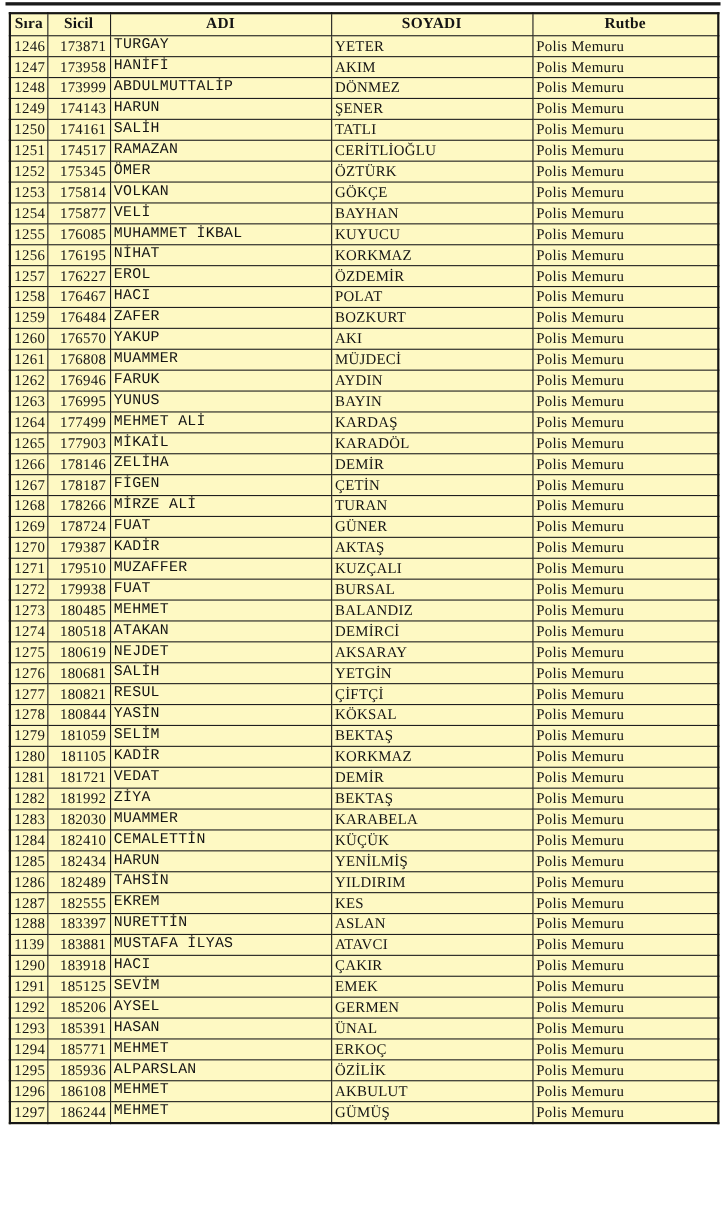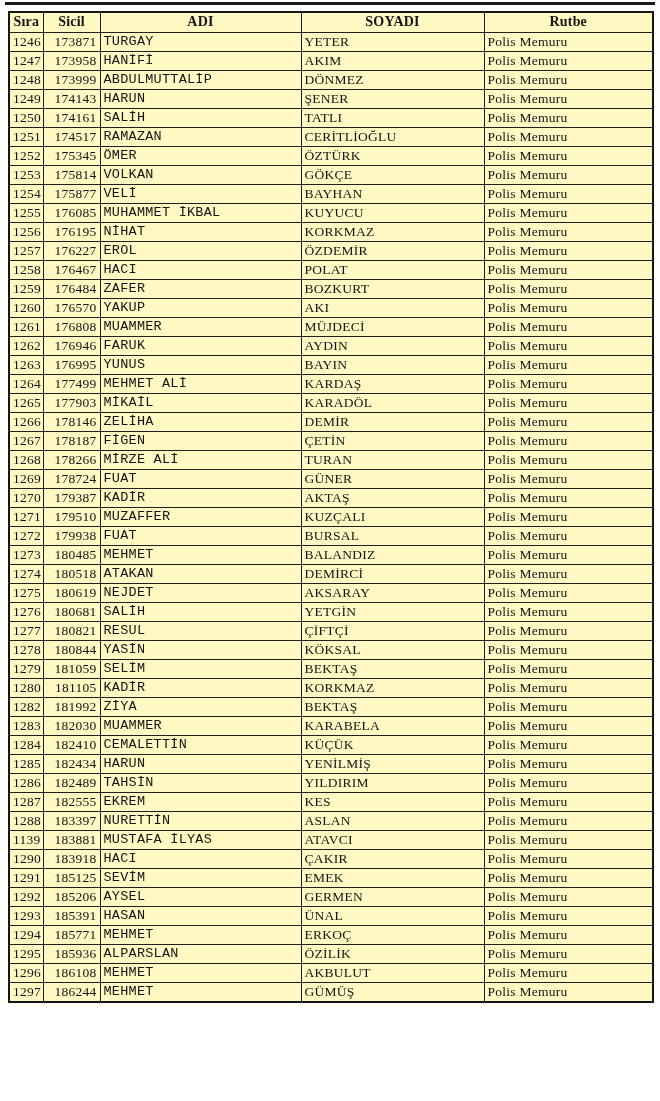--- a/index.html
+++ b/index.html
@@ -357,20 +357,27 @@
   </tr>
 
   <tr>
     <td class="c-sira">1280</td>
     <td class="c-sicil">181105</td>
     <td class="c-adi">KADİR</td>
     <td class="c-soyadi">KORKMAZ</td>
     <td class="c-rutbe">Polis Memuru</td>
   </tr>
 
+  <tr>
+    <td class="c-sira">1281</td>
+    <td class="c-sicil">181721</td>
+    <td class="c-adi">VEDAT</td>
+    <td class="c-soyadi">DEMİR</td>
+    <td class="c-rutbe">Polis Memuru</td>
+  </tr>
 
   <tr>
     <td class="c-sira">1282</td>
     <td class="c-sicil">181992</td>
     <td class="c-adi">ZİYA</td>
     <td class="c-soyadi">BEKTAŞ</td>
     <td class="c-rutbe">Polis Memuru</td>
   </tr>
 
   <tr>

